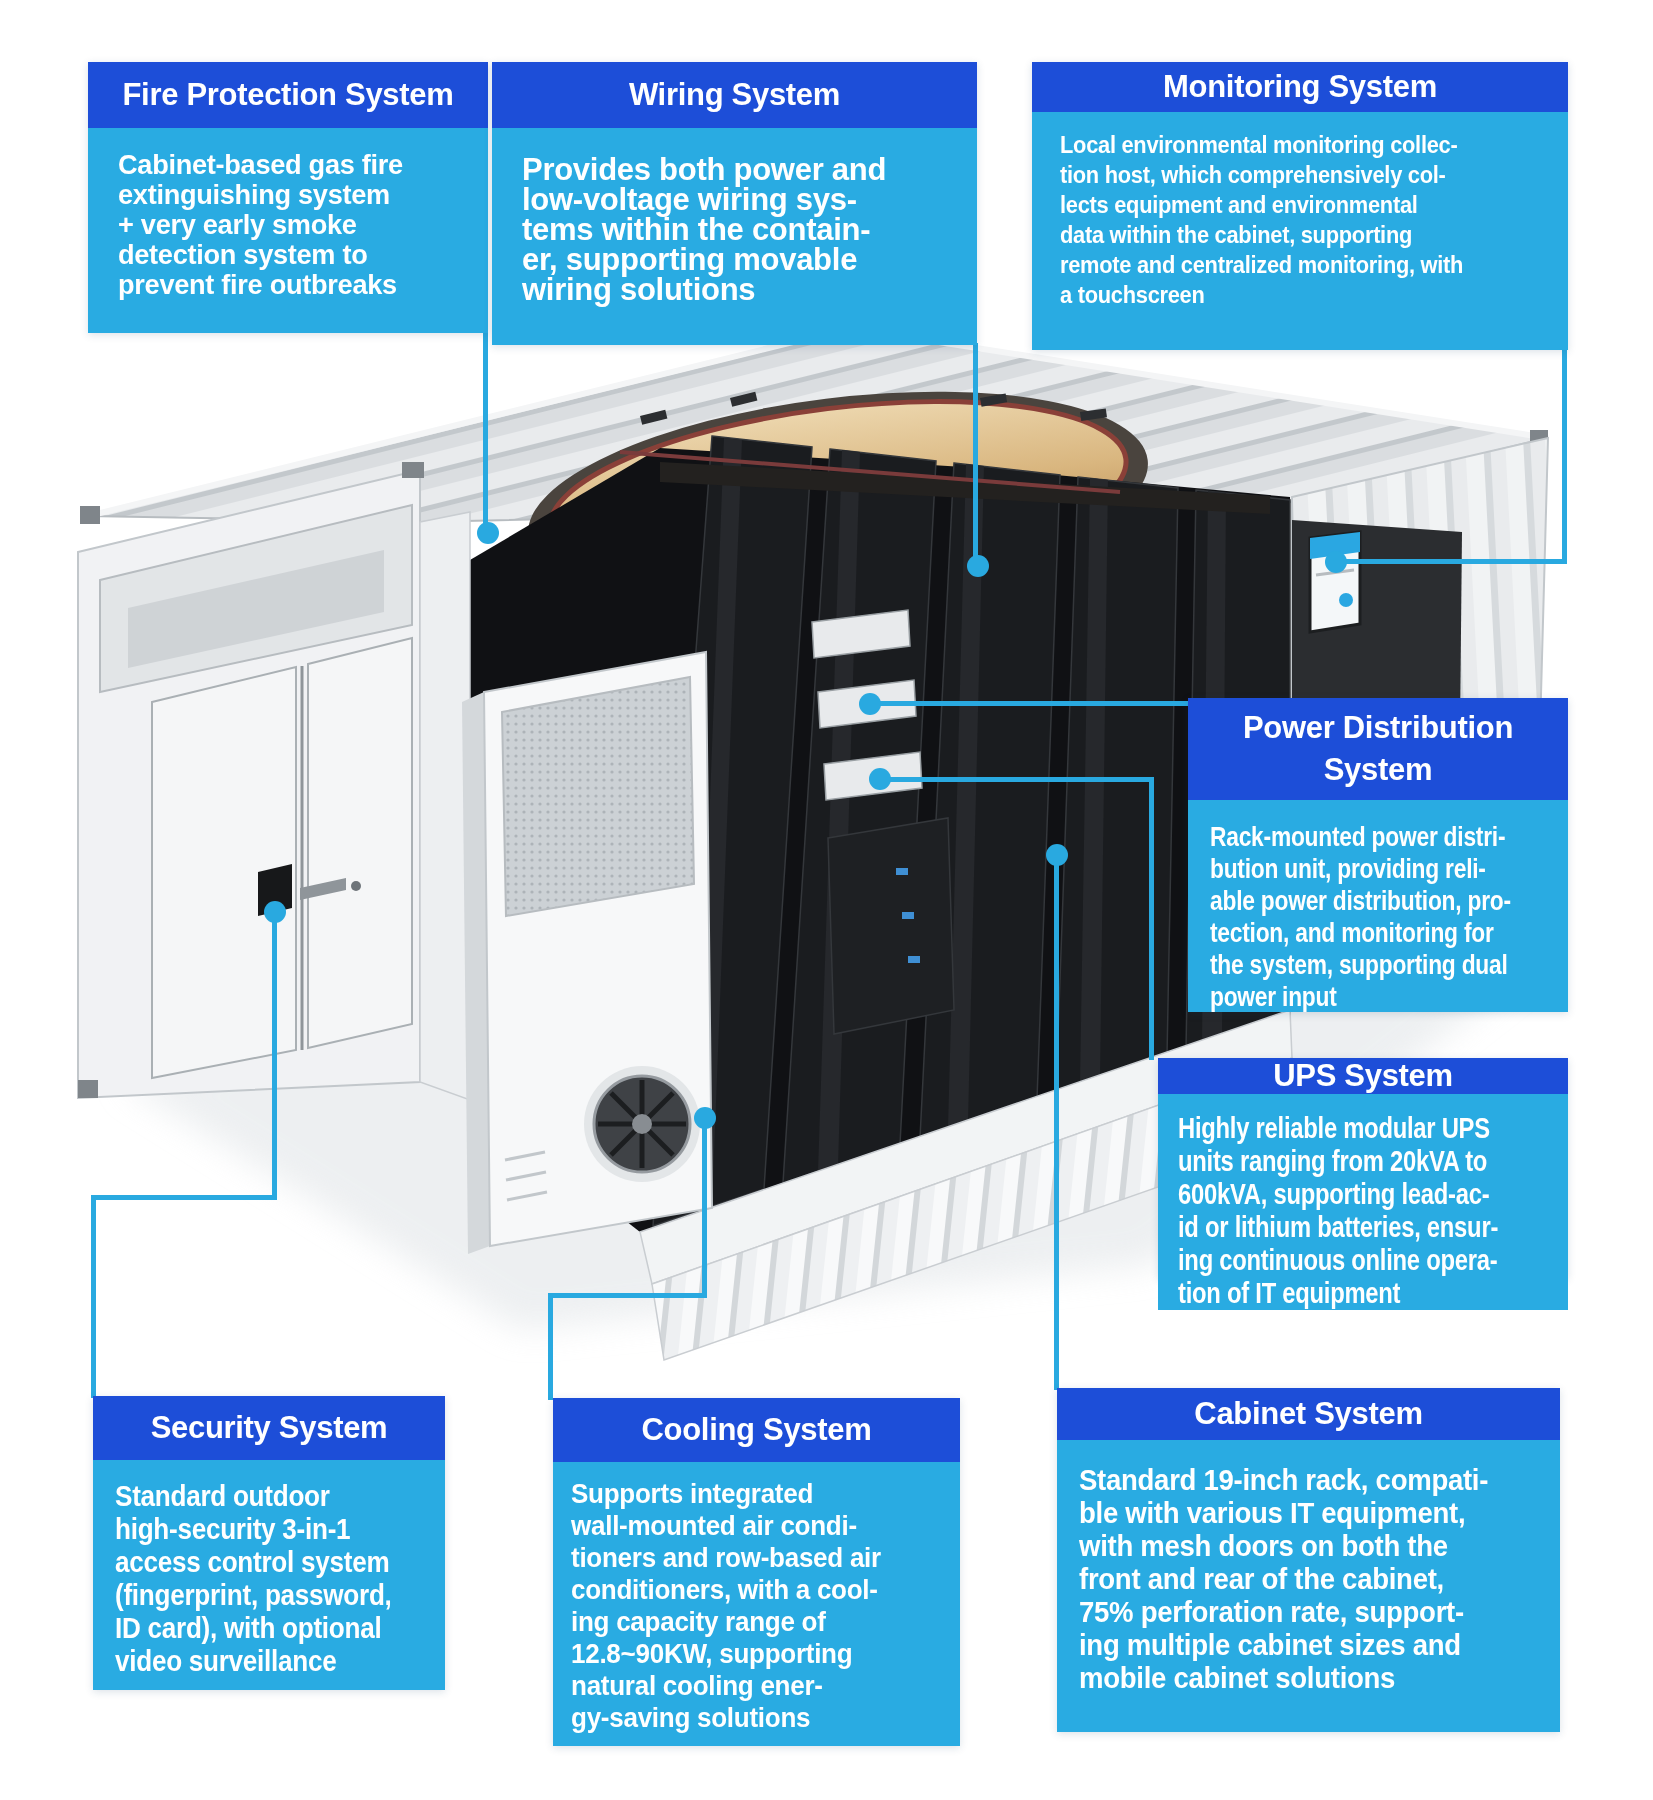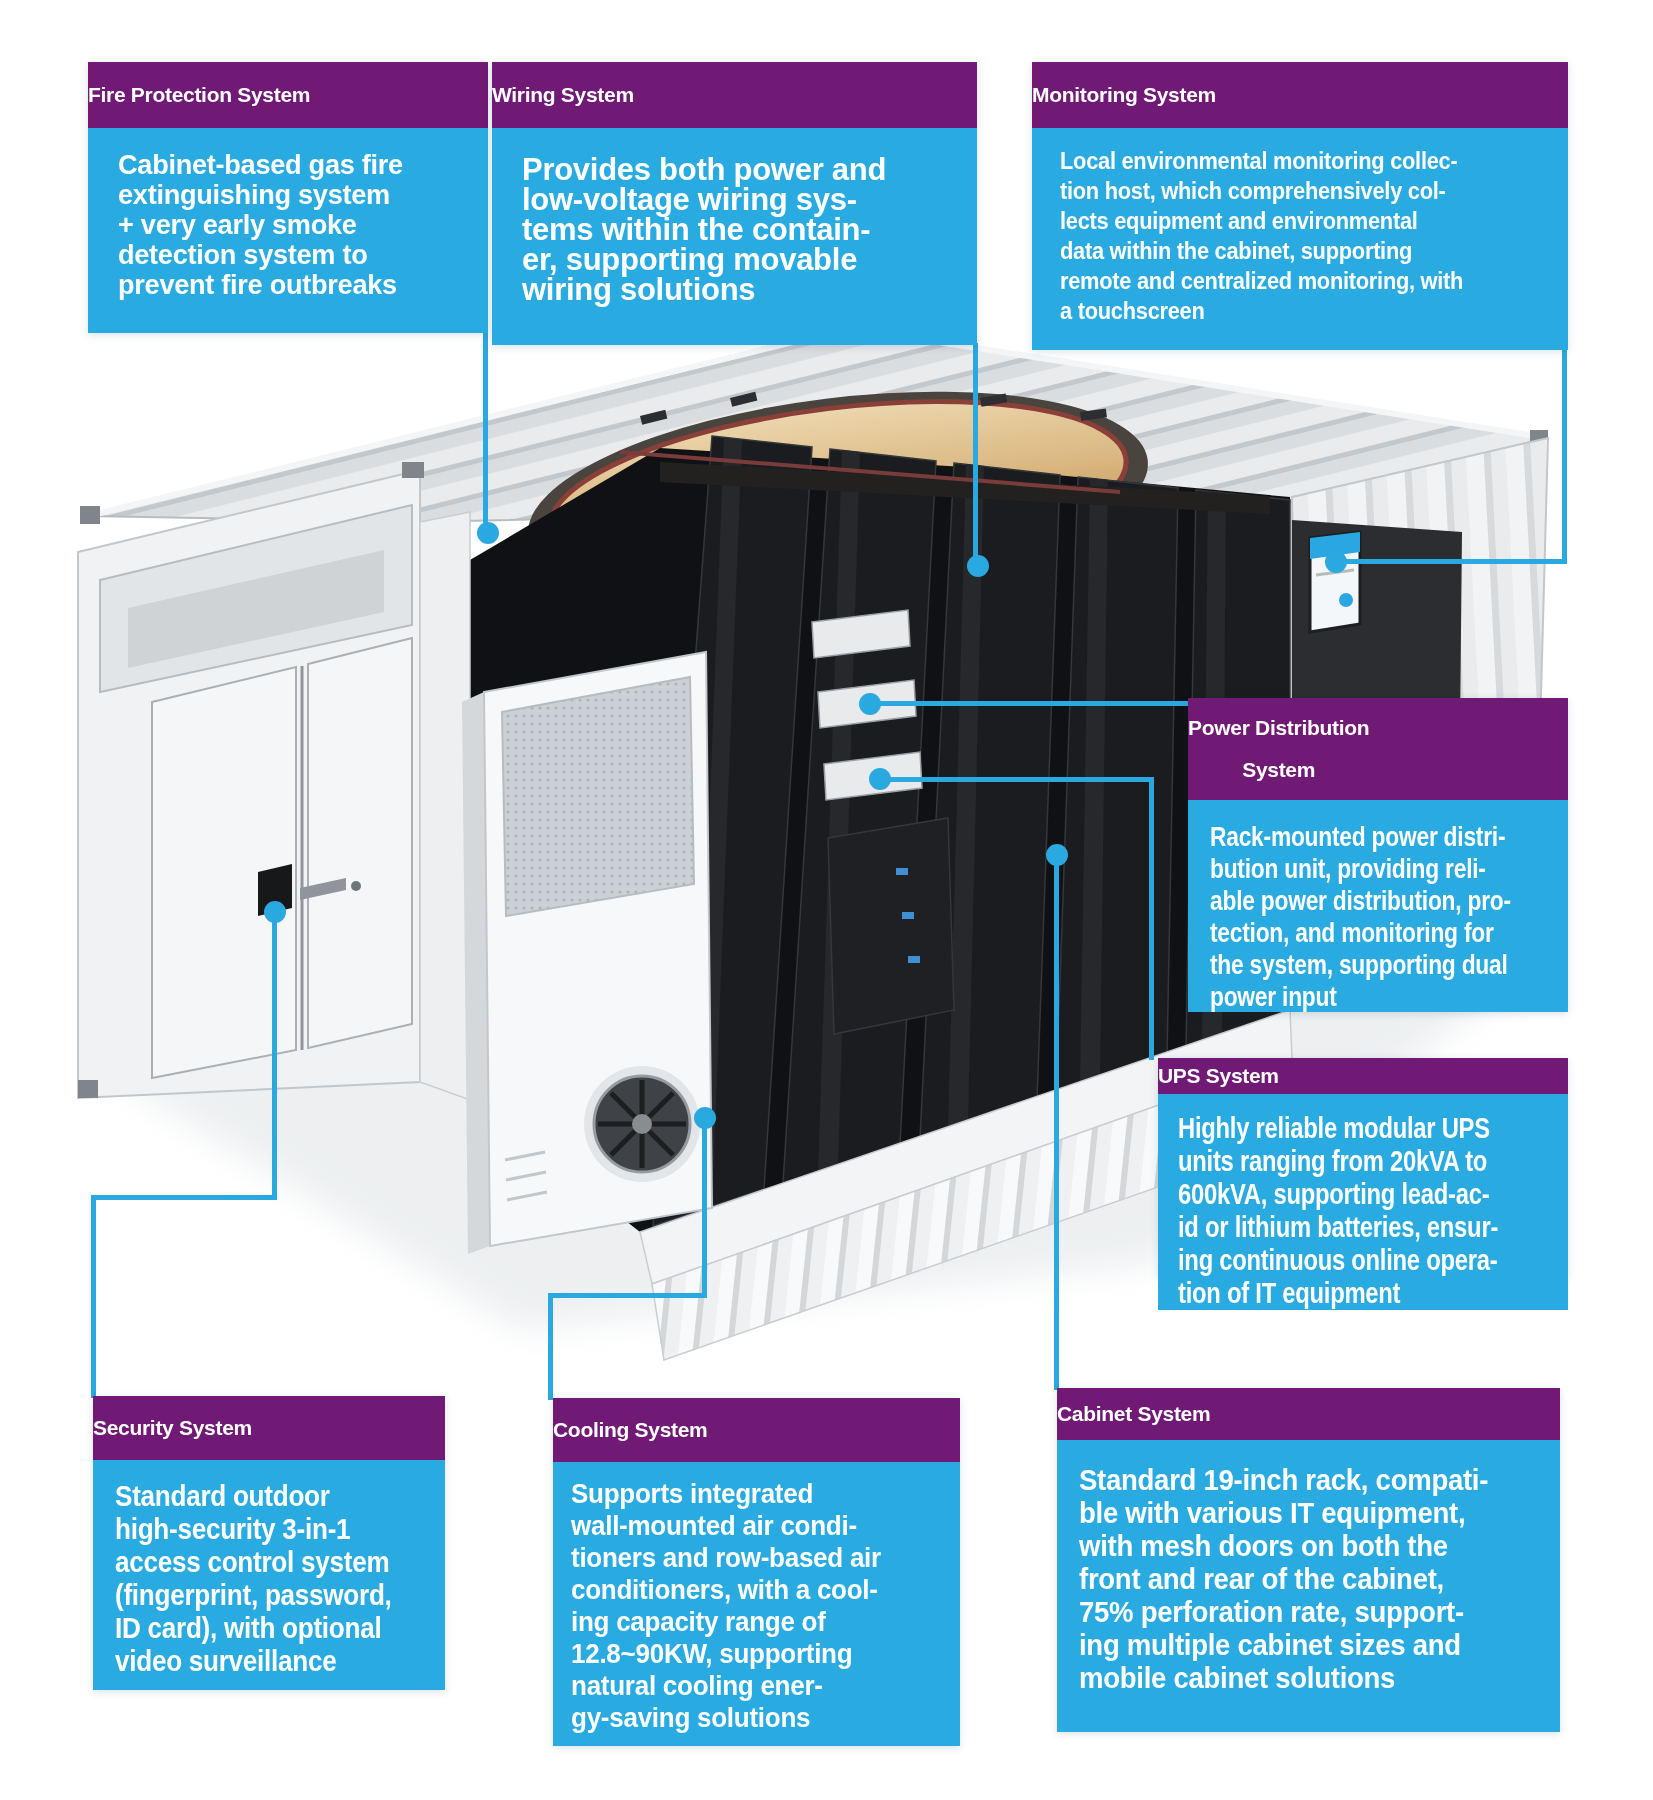--- a/index.html
+++ b/index.html
@@ -8,42 +8,42 @@
     font-family:"Liberation Sans", sans-serif;
   }
   .stage svg{position:absolute;left:0;top:0;z-index:0;}
   .lead{position:absolute;background:#29a9e0;z-index:2;}
   .dot{position:absolute;width:22px;height:22px;border-radius:50%;background:#29a9e0;z-index:3;}
   .box{
     position:absolute;z-index:4;display:flex;flex-direction:column;
     box-shadow:0 2px 8px rgba(20,60,100,.15);
   }
   .box-header{
-    background:#701a75;color:#ffffff;display:flex;align-items:center;justify-content:flex-start;
-    font-weight:bold;font-size:21px;letter-spacing:-0.3px;text-align:center;line-height:36px;
+    background:#1d4ed8;color:#ffffff;display:flex;align-items:center;justify-content:center;
+    font-weight:bold;font-size:31px;letter-spacing:-0.3px;text-align:center;line-height:36px;
   }
   .box-body{
     background:#29abe2;color:#ffffff;flex:1;font-weight:bold;letter-spacing:-0.3px;
   }
   .cond{display:inline-block;transform:scaleX(var(--s,1));transform-origin:left top;white-space:pre;}
   .cond-c{display:inline-block;transform:scaleX(var(--s,1));transform-origin:center top;white-space:pre;}
 
   
   .b-fire     {left:88px;  top:62px;   width:400px; height:271px;}
   .b-wiring   {left:492px; top:62px;   width:485px; height:283px;}
   .b-monitor  {left:1032px;top:62px;   width:536px; height:288px;}
   .b-power    {left:1188px;top:698px;  width:380px; height:314px;}
   .b-ups      {left:1158px;top:1058px; width:410px; height:220px;}
   .b-security {left:93px;  top:1396px; width:352px; height:294px;}
   .b-cooling  {left:553px; top:1398px; width:407px; height:348px;}
   .b-cabinet  {left:1057px;top:1388px; width:503px; height:344px;}
 
   .b-fire     .box-header{height:66px;}
   .b-wiring   .box-header{height:66px;}
-  .b-monitor  .box-header{height:66px;}
+  .b-monitor  .box-header{height:50px;}
   .b-power    .box-header{height:102px;line-height:42px;}
   .b-ups      .box-header{height:64px;}
   .b-security .box-header{height:64px;}
   .b-cooling  .box-header{height:64px;}
   .b-cabinet  .box-header{height:52px;}
 
   .b-fire     .box-body{padding:22px 0 0 30px;font-size:28px;  line-height:30px;}
   .b-wiring   .box-body{padding:26px 0 0 30px;font-size:32px;  line-height:30px;}
   .b-monitor  .box-body{padding:18px 0 0 28px;font-size:23.5px;line-height:30px;}
   .b-power    .box-body{padding:20px 8px 0 22px;font-size:28.5px;line-height:32px;}

